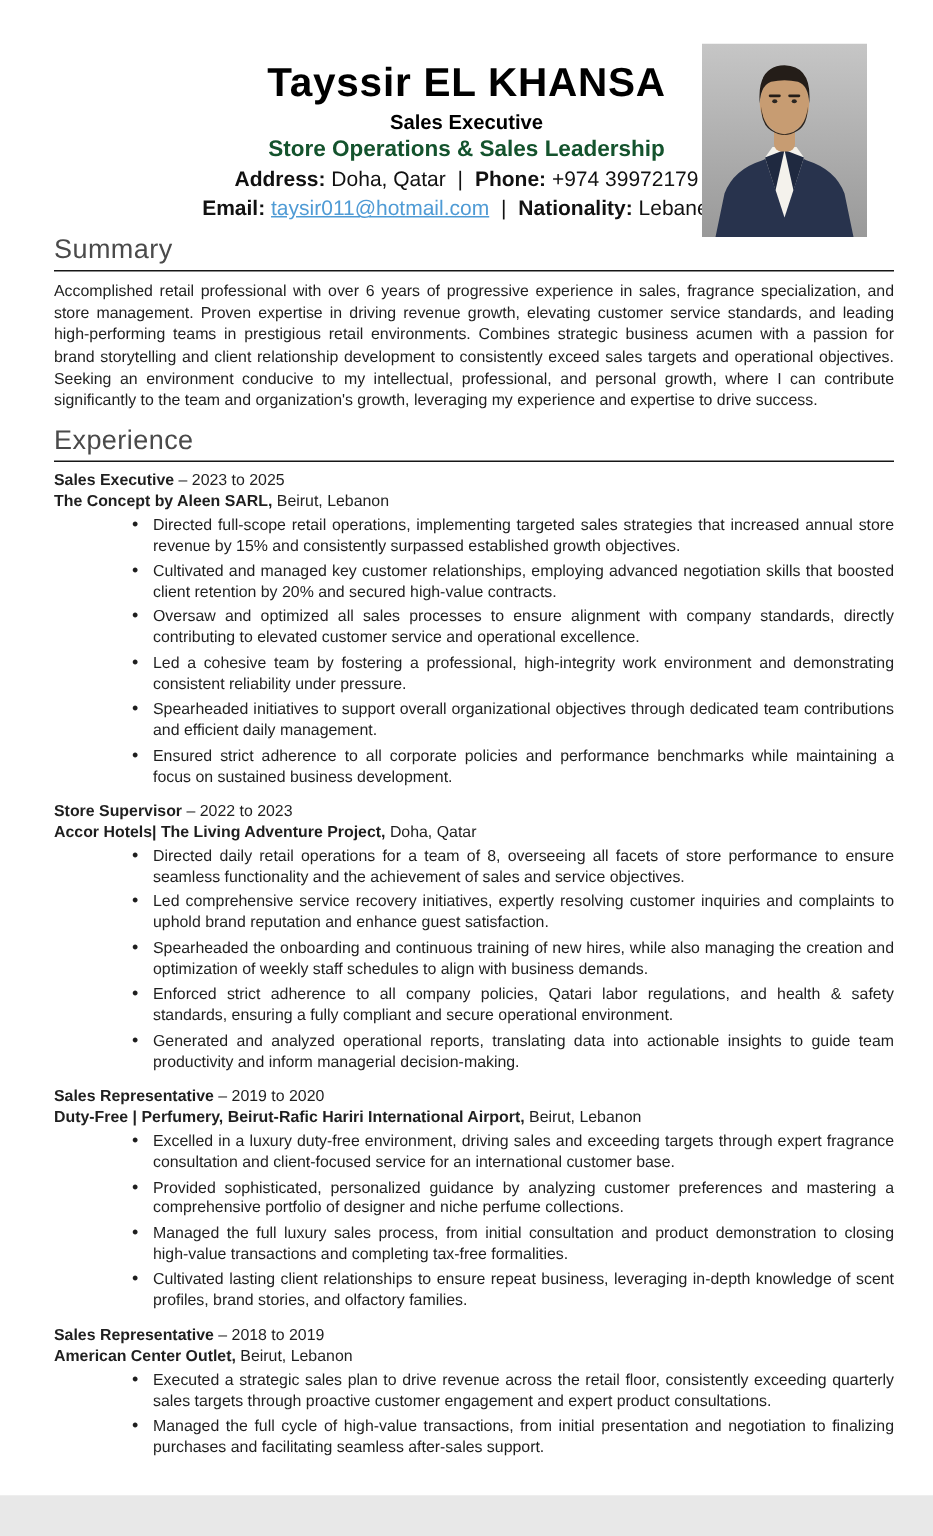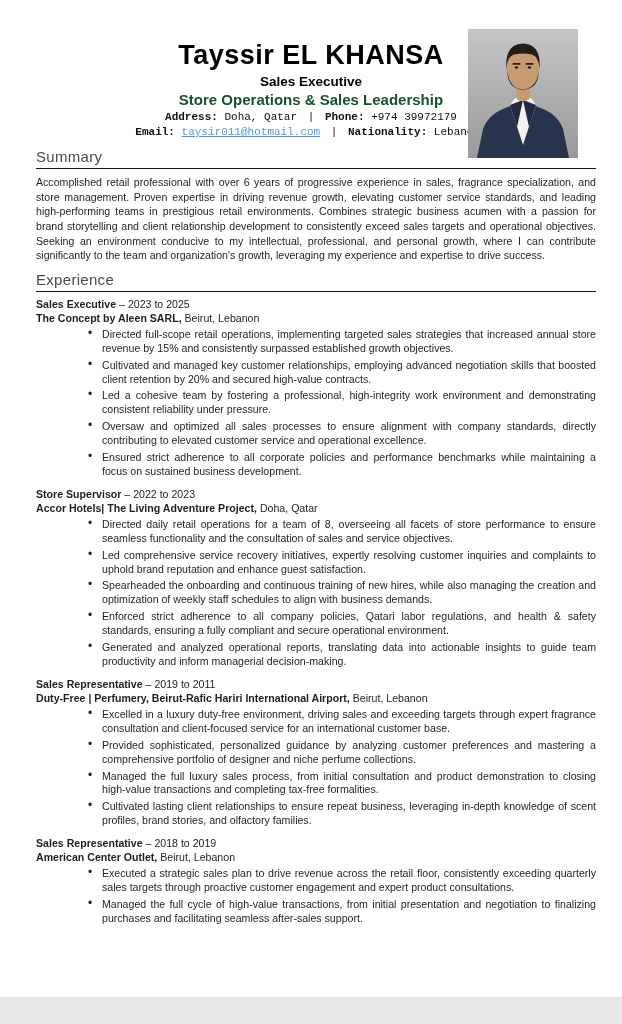--- a/index.html
+++ b/index.html
@@ -7,30 +7,30 @@
     width:622px; height:997px; margin:0 auto; background:#ffffff;
     position:relative; overflow:hidden;
     font-family:"Liberation Sans", sans-serif; color:#1f1f1f;
     box-sizing:border-box;
   }
   
   .header { padding-top:40px; text-align:center; }
   .name { font-size:27px; font-weight:800; letter-spacing:.5px; line-height:1.12; color:#000; }
   .role { font-size:13.5px; font-weight:700; margin-top:4px; color:#000; }
   .subtitle { font-size:15px; font-weight:700; margin-top:2px; color:#14532d; }
-  .contact { font-size:11px; margin-top:3px; color:#111;font-family:Liberation Mono, monospace; }
+  .contact { font-size:14px; margin-top:3px; color:#111; }
   .contact b { font-weight:700; }
   .sep { margin:0 4px; }
   .email { color:#4f9bd5; text-decoration:underline; cursor:pointer; }
   .photo { position:absolute; top:29px; left:468px; width:110px; height:129px; }
   .photo svg { display:block; }
   
   .content { margin:0 26px 0 36px; }
   h2 {
-    font-weight:300; font-size:15px; color:#4a4a4a; letter-spacing:.3px;
+    font-weight:300; font-size:18px; color:#4a4a4a; letter-spacing:.3px;
     margin:0; padding-bottom:3px; border-bottom:1.6px solid #161616;
   }
   .section-summary { margin-top:10px; }
   .section-experience { margin-top:8px; }
   .body-text {
     font-size:10.6px; line-height:14.6px; text-align:justify; margin:6px 0 0 0;
   }
   
   .job { margin-top:8px; }
   .job:first-of-type { margin-top:5px; }
@@ -118,48 +118,49 @@
           <b>Sales Executive</b>
           <span>– 2023 to 2025</span>
         </div>
         <div class="job-line">
           <b>The Concept by Aleen SARL,</b>
           <span>Beirut, Lebanon</span>
         </div>
         <ul>
           <li>Directed full-scope retail operations, implementing targeted sales strategies that increased annual store revenue by 15% and consistently surpassed established growth objectives.</li>
           <li>Cultivated and managed key customer relationships, employing advanced negotiation skills that boosted client retention by 20% and secured high-value contracts.</li>
+          <li>Oversaw and optimized all sales processes to ensure alignment with company standards, directly contributing to elevated customer service and operational excellence.</li>
           <li>Led a cohesive team by fostering a professional, high-integrity work environment and demonstrating consistent reliability under pressure.</li>
-          <li>Oversaw and optimized all sales processes to ensure alignment with company standards, directly contributing to elevated customer service and operational excellence.</li>
+          <li>Spearheaded initiatives to support overall organizational objectives through dedicated team contributions and efficient daily management.</li>
           <li>Ensured strict adherence to all corporate policies and performance benchmarks while maintaining a focus on sustained business development.</li>
         </ul>
       </div>
 
       <div class="job">
         <div class="job-line">
           <b>Store Supervisor</b>
           <span>– 2022 to 2023</span>
         </div>
         <div class="job-line">
           <b>Accor Hotels| The Living Adventure Project,</b>
           <span>Doha, Qatar</span>
         </div>
         <ul>
-          <li>Directed daily retail operations for a team of 8, overseeing all facets of store performance to ensure seamless functionality and the consultation of sales and service objectives.</li>
+          <li>Directed daily retail operations for a team of 8, overseeing all facets of store performance to ensure seamless functionality and the achievement of sales and service objectives.</li>
           <li>Led comprehensive service recovery initiatives, expertly resolving customer inquiries and complaints to uphold brand reputation and enhance guest satisfaction.</li>
           <li>Spearheaded the onboarding and continuous training of new hires, while also managing the creation and optimization of weekly staff schedules to align with business demands.</li>
           <li>Enforced strict adherence to all company policies, Qatari labor regulations, and health &amp; safety standards, ensuring a fully compliant and secure operational environment.</li>
           <li>Generated and analyzed operational reports, translating data into actionable insights to guide team productivity and inform managerial decision-making.</li>
         </ul>
       </div>
 
       <div class="job">
         <div class="job-line">
           <b>Sales Representative</b>
-          <span>– 2019 to 2011</span>
+          <span>– 2019 to 2020</span>
         </div>
         <div class="job-line">
           <b>Duty-Free | Perfumery, Beirut-Rafic Hariri International Airport,</b>
           <span>Beirut, Lebanon</span>
         </div>
         <ul>
           <li>Excelled in a luxury duty-free environment, driving sales and exceeding targets through expert fragrance consultation and client-focused service for an international customer base.</li>
           <li>Provided sophisticated, personalized guidance by analyzing customer preferences and mastering a comprehensive portfolio of designer and niche perfume collections.</li>
           <li>Managed the full luxury sales process, from initial consultation and product demonstration to closing high-value transactions and completing tax-free formalities.</li>
           <li>Cultivated lasting client relationships to ensure repeat business, leveraging in-depth knowledge of scent profiles, brand stories, and olfactory families.</li>

